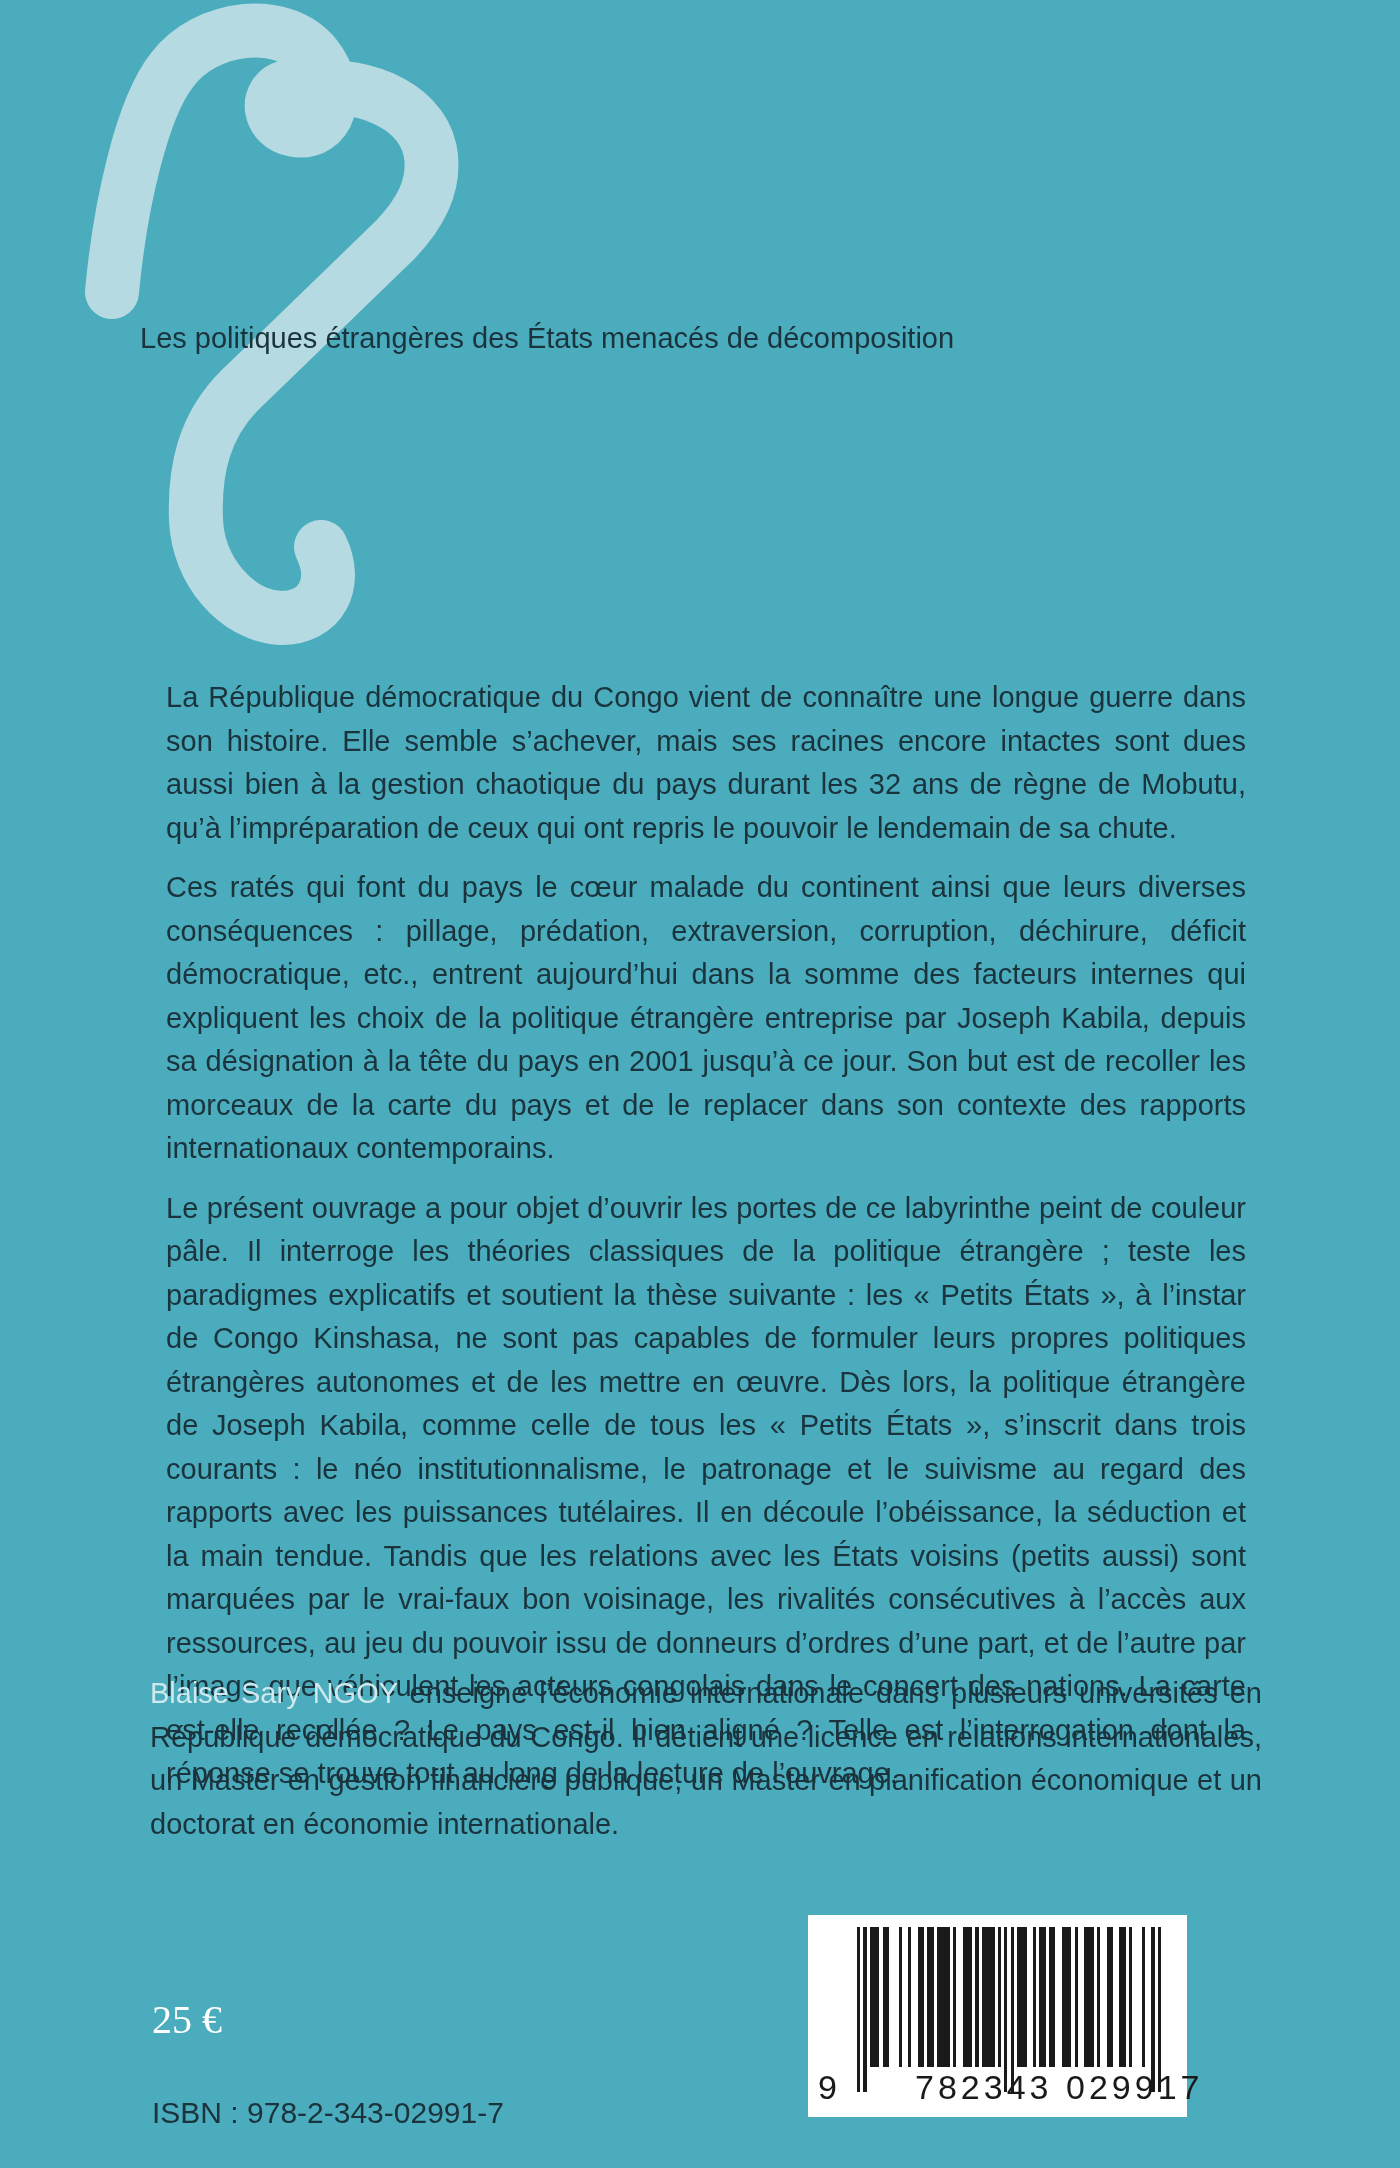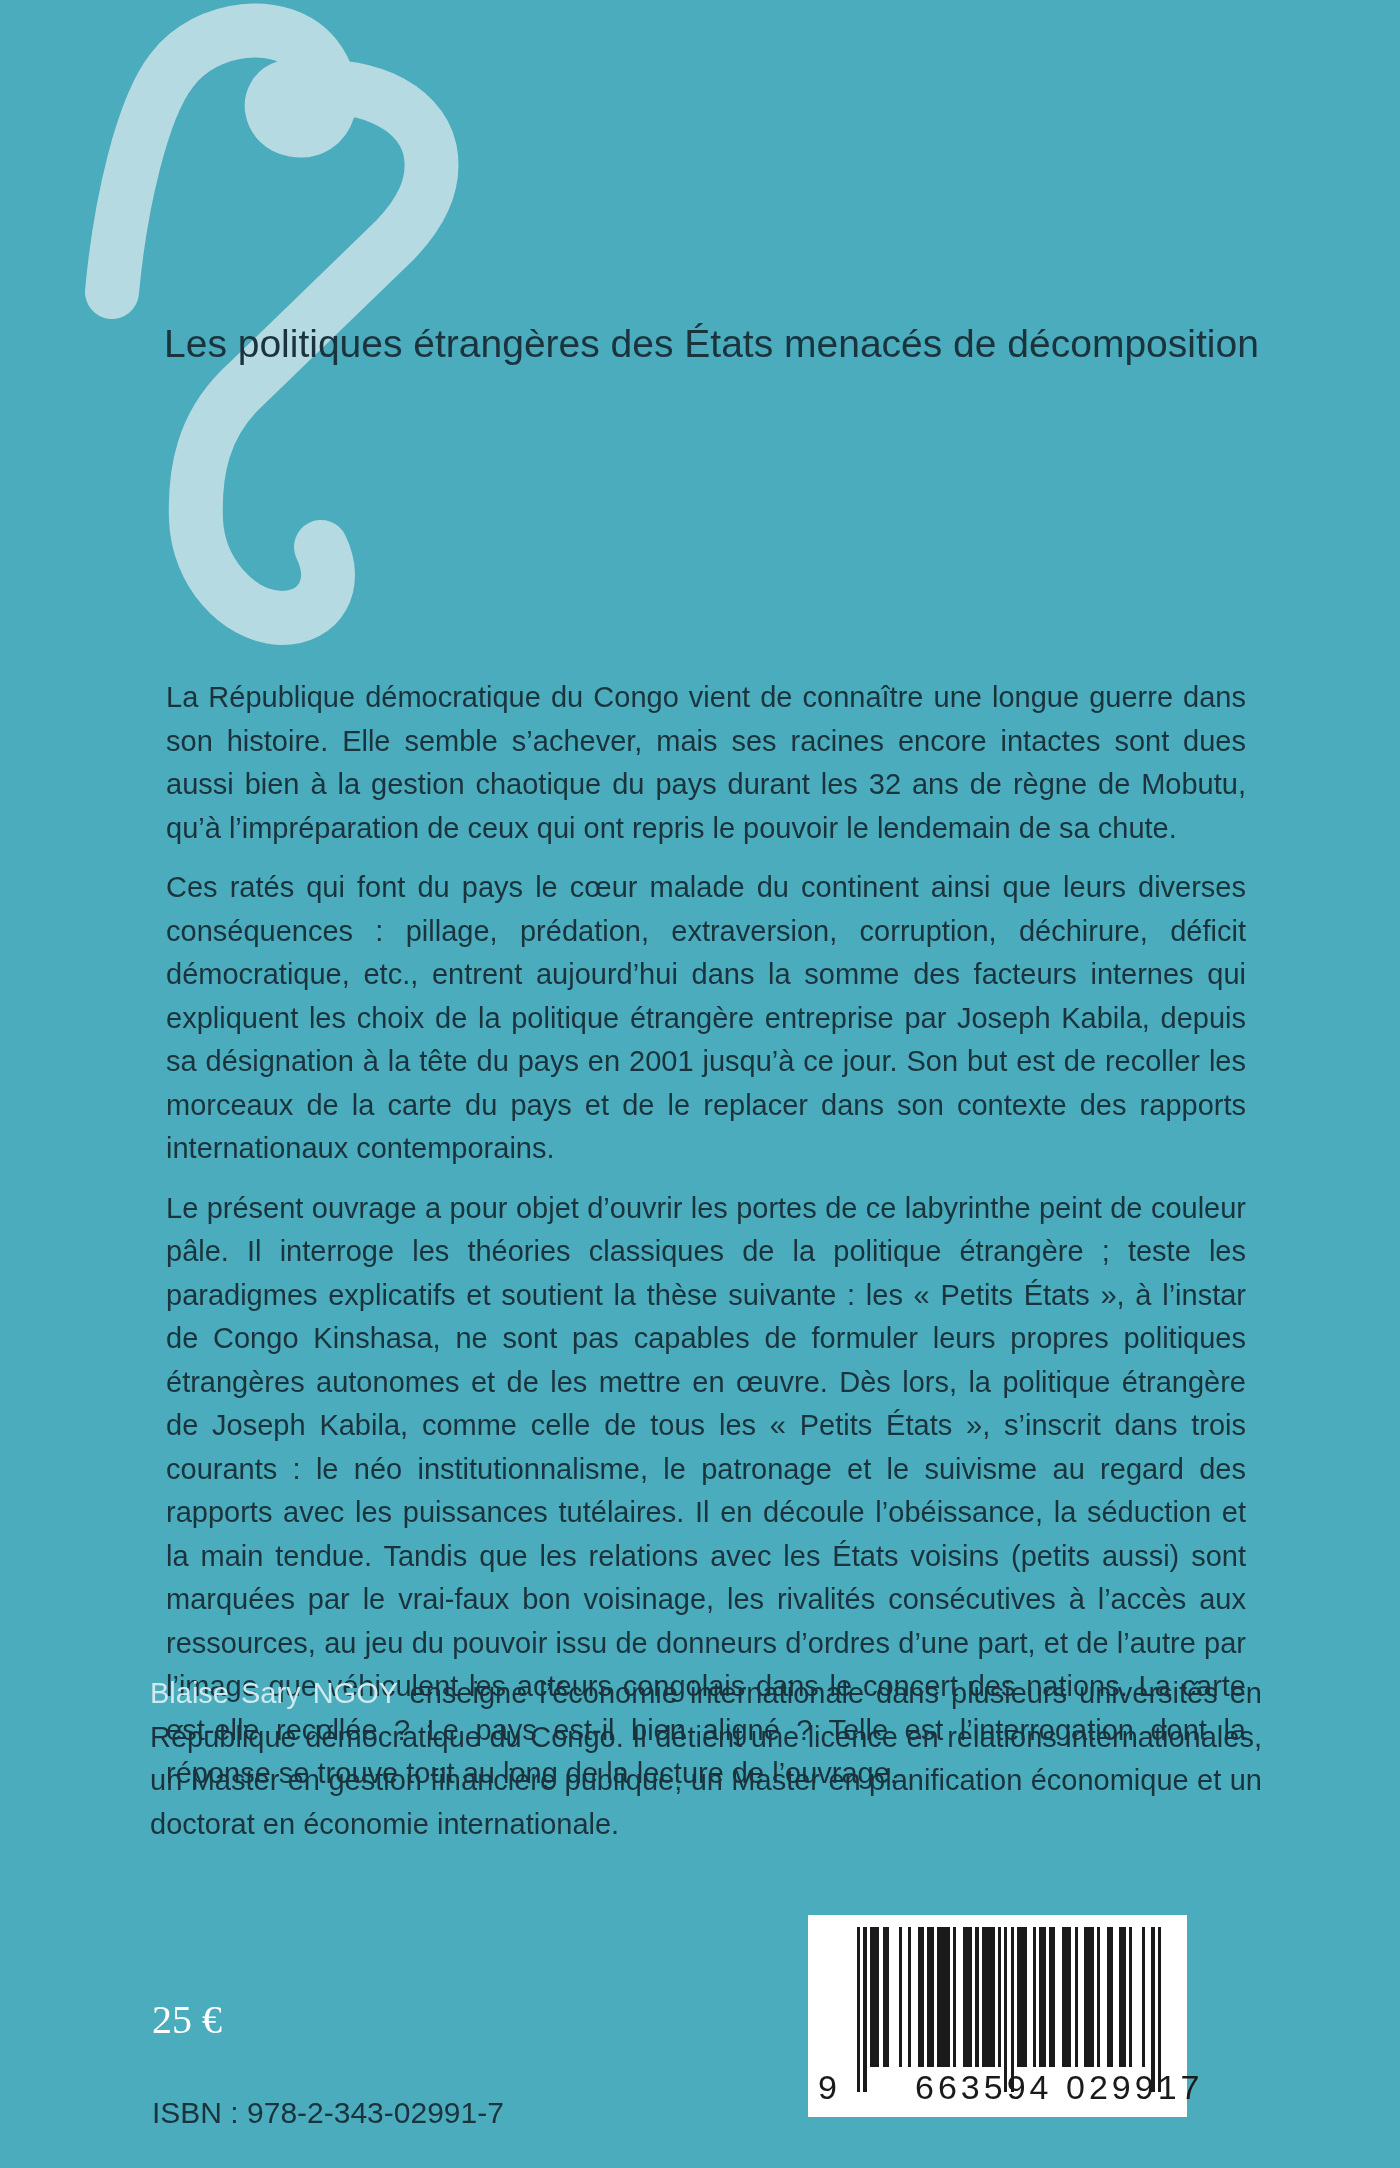--- a/index.html
+++ b/index.html
@@ -11,22 +11,22 @@
     font-family:"Liberation Sans", sans-serif;
   }
   .glyph{position:absolute;left:0;top:0;pointer-events:none;}
   .glyph path{fill:none;stroke:var(--glyph,#b6dae2);stroke-width:54;stroke-linecap:round;stroke-linejoin:round;}
   .title{
     position:absolute;left:150px;top:234px;width:1120px;
     font-size:42px;font-weight:bold;letter-spacing:-0.5px;
     color:var(--title,#20272b);white-space:nowrap;
   }
   .subtitle{
-    position:absolute;left:164px;top:322px;width:1120px;
-    font-size:39px;color:var(--bodytext,#1a333c);white-space:nowrap;
+    position:absolute;left:140px;top:322px;width:1120px;
+    font-size:29px;color:var(--bodytext,#1a333c);white-space:nowrap;
   }
   .synopsis{
     position:absolute;left:150px;top:660px;width:1112px;
     font-size:29px;line-height:43.5px;
     color:var(--bodytext,#1a333c);
     text-align:justify;
   }
   .synopsis p{margin:16px;}
   .bio{
     position:absolute;left:150px;top:1652px;width:1112px;
@@ -115,17 +115,17 @@
         <div class="bar" style="left: 227.2px; width: 9.6px;"></div>
         <div class="bar" style="left: 240px; width: 3.2px;"></div>
         <div class="bar" style="left: 249.6px; width: 6.4px;"></div>
         <div class="bar" style="left: 262.4px; width: 6.4px;"></div>
         <div class="bar" style="left: 272px; width: 3.2px;"></div>
         <div class="bar" style="left: 284.8px; width: 3.2px;"></div>
         <div class="bar guard" style="left: 294.4px; width: 3.2px;"></div>
         <div class="bar guard" style="left: 300.8px; width: 3.2px;"></div>
       </div>
     <div class="bdigit first">9</div>
-    <div class="bdigit left-group">663594</div>
+    <div class="bdigit left-group">782343</div>
     <div class="bdigit right-group">029917</div>
   </div>
 
 </div>
 
 </body></html>

